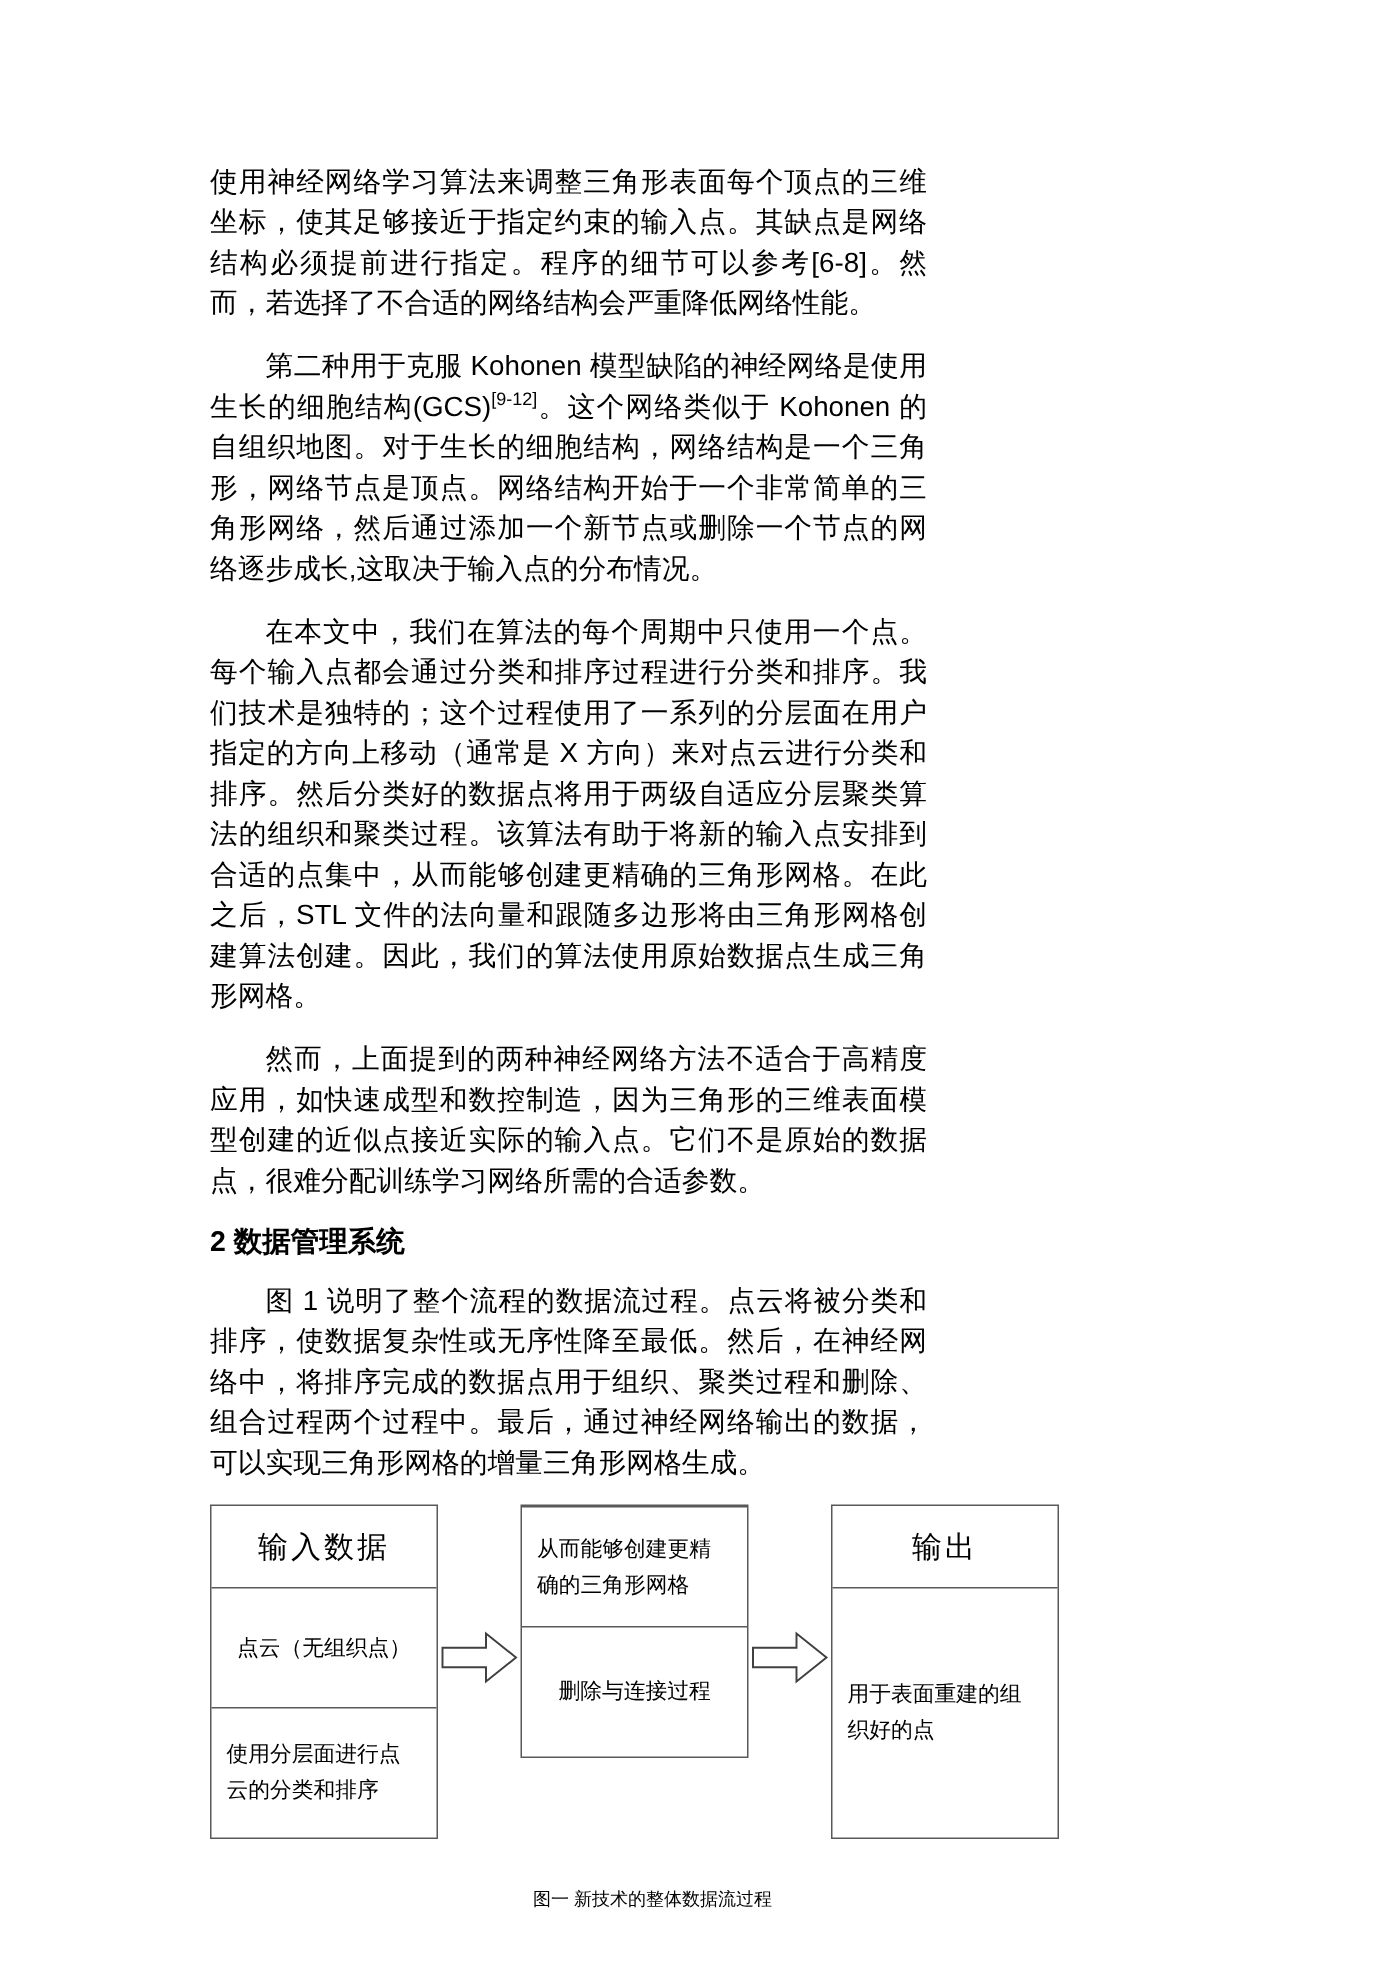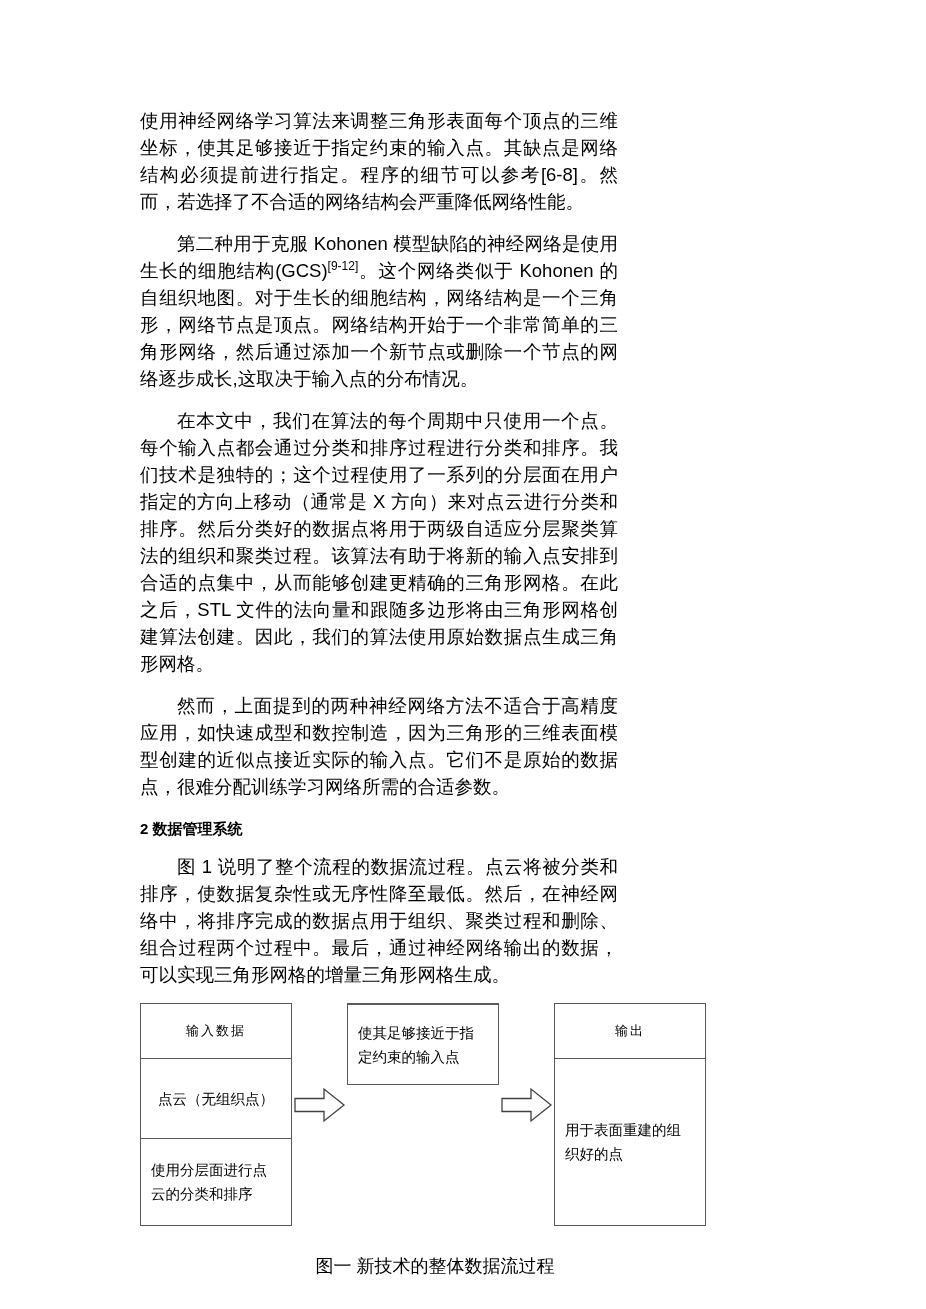--- a/index.html
+++ b/index.html
@@ -9,51 +9,51 @@
     width: 754px; height: 1309px; background: #ffffff;
     padding: 107px 136px 0 140px; overflow: hidden;
   }
   .para {
     font-size: 18.5px; line-height: 27px; text-align: justify;
     margin: 0 0 15px 0;
   }
   .indent { text-indent: 2em; }
   sup.cite { font-size: 12px; vertical-align: super; line-height: 0; }
   .section-heading {
-    font-size: 15px; font-weight: bold; line-height: 27px;
+    font-size: 19px; font-weight: bold; line-height: 27px;
     margin: 7px 0 11px 0;
   }
   .sub-heading {
     font-size: 20px; font-weight: normal; line-height: 27px;
     margin: 38px 0 10px 0;
   }
   
   .diagram { display: flex; align-items: flex-start; margin: 9px 0 0 0; width: 566px; }
   .dcol {
     width: 152px; border: 1px solid #595959; background: #ffffff;
     display: flex; flex-direction: column; flex: none;
   }
   .dtitle {
     height: 54px; display: flex; align-items: center; justify-content: center;
-    font-size: 13px; letter-spacing: 2px;
+    font-size: 20px; letter-spacing: 2px;
   }
   .dcell {
     border-top: 1px solid #595959;
     display: flex; align-items: center; justify-content: center;
     font-size: 14.5px; line-height: 24px; padding: 4px 10px;
   }
   .dcell.left { justify-content: flex-start; text-align: left; }
   .dcell.center { text-align: center; }
   .h80  { height: 80px; }
   .h87  { height: 87px; }
   .h167 { height: 167px; }
   .arrowbox { flex: 1; display: flex; justify-content: center; }
   .arrowbox svg { margin-top: 84px; display: block; }
   .caption {
-    width: 590px; text-align: center; font-size: 18px; line-height: 27px;
+    width: 590px; text-align: center; font-size: 12px; line-height: 27px;
     margin-top: 27px;
   }
 </style>
 </head>
 <body>
 
 <div class="page">
 
   <p class="para">使用神经网络学习算法来调整三角形表面每个顶点的三维坐标，使其足够接近于指定约束的输入点。其缺点是网络结构必须提前进行指定。程序的细节可以参考[6-8]。然而，若选择了不合适的网络结构会严重降低网络性能。</p>
 
@@ -75,21 +75,22 @@
       <div class="dcell h87 left">使用分层面进行点云的分类和排序</div>
     </div>
 
     <div class="arrowbox">
       <svg width="52" height="36" viewBox="0 0 52 36">
         <polygon points="1,11.5 30,11.5 30,2 50,18 30,34 30,24.5 1,24.5" fill="#ffffff" stroke="#404040" stroke-width="1.3"></polygon>
       </svg>
     </div>
 
     <div class="dcol">
-      <div class="dcell h80 left">使其足够接近于指定约束的输入点</div>
+      <div class="dcell h80 left">从而能够创建更精确的三角形网格</div>
+      <div class="dcell h87 center">删除与连接过程</div>
     </div>
 
     <div class="arrowbox">
       <svg width="52" height="36" viewBox="0 0 52 36">
         <polygon points="1,11.5 30,11.5 30,2 50,18 30,34 30,24.5 1,24.5" fill="#ffffff" stroke="#404040" stroke-width="1.3"></polygon>
       </svg>
     </div>
 
     <div class="dcol">
       <div class="dtitle">输出</div>

